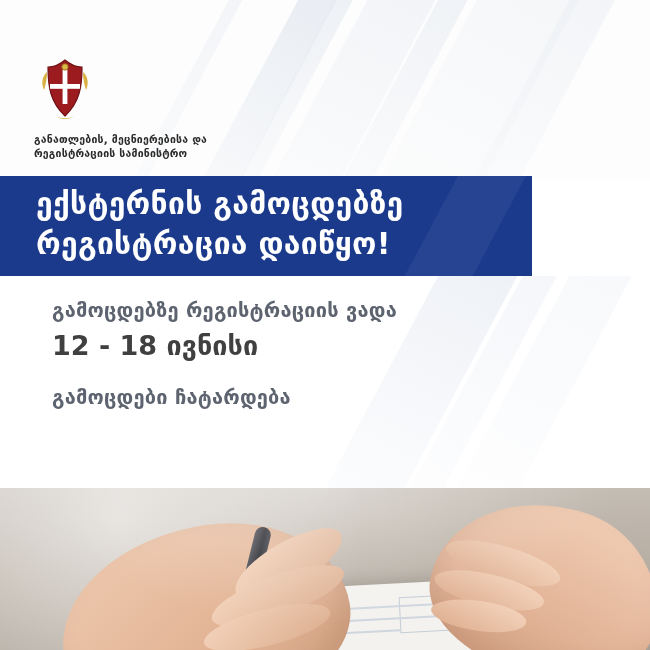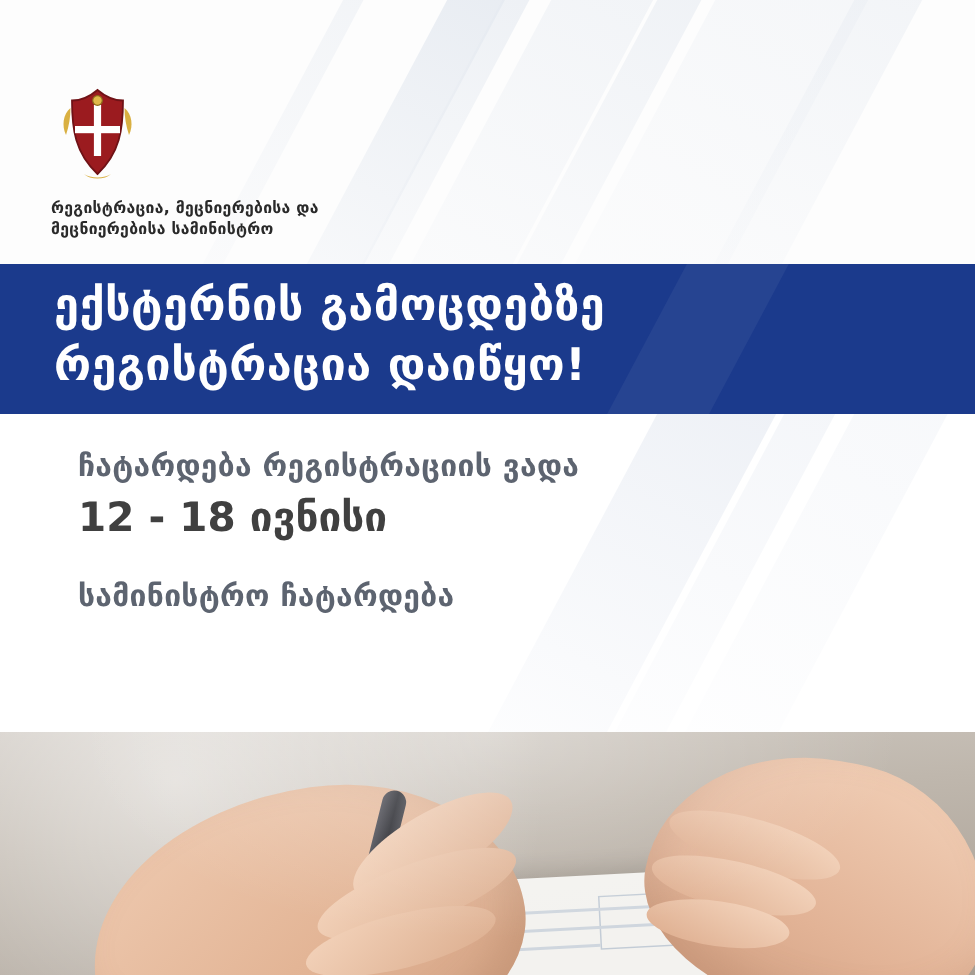--- a/index.html
+++ b/index.html
@@ -62,21 +62,21 @@
     color: #2a2a2a;
     font-weight: bold;
     font-family: "DejaVu Sans", sans-serif;
   }
 
   
   .band {
     position: absolute;
     left: 0;
     top: 176px;
-    width: 650px;
+    width: 532px;
     height: 100px;
     background: #1b3a8c;
     overflow: hidden;
   }
   .band::after {
     content: "";
     position: absolute;
     left: 430px; top: -40px;
     width: 60px; height: 200px;
     background: rgba(255,255,255,0.05);
@@ -267,41 +267,41 @@
           <rect x="24.6" y="12" width="4.8" height="34" fill="#ffffff"></rect>
           <rect x="12" y="26" width="30" height="4.8" fill="#ffffff"></rect>
           <circle cx="27" cy="9" r="3.2" fill="#e0b84a" stroke="#8c6c1c" stroke-width="0.8"></circle>
           <path d="M9 14 C4 18 3 26 6 32 C8 26 9 20 9 14 Z" fill="#d9b042"></path>
           <path d="M45 14 C50 18 51 26 48 32 C46 26 45 20 45 14 Z" fill="#d9b042"></path>
           <path d="M18 58 C22 62 32 62 36 58 C32 61 22 61 18 58 Z" fill="#d9b042"></path>
         </g>
       </svg>
     </div>
     <div class="ministry">
-      <div>რეგისტრაცია, მეცნიერებისა და</div>
-      <div>მეცნიერებისა სამინისტრო</div>
+      <div>განათლების, მეცნიერებისა და</div>
+      <div>რეგისტრაციის სამინისტრო</div>
     </div>
   </div>
 
   <div class="band">
     <div class="band-title">ექსტერნის გამოცდებზე
 რეგისტრაცია დაიწყო!</div>
   </div>
 
   <div class="info">
     <div class="streak-i i1"></div>
     <div class="streak-i i2"></div>
     <div class="streak-i i3"></div>
     <div class="info-inner">
       <div>
-        <p class="label">ჩატარდება რეგისტრაციის ვადა</p>
+        <p class="label">გამოცდებზე რეგისტრაციის ვადა</p>
         <p class="value">12 - 18 ივნისი</p>
       </div>
       <div class="group-2">
-        <p class="label">სამინისტრო ჩატარდება</p>
+        <p class="label">გამოცდები ჩატარდება</p>
       </div>
     </div>
   </div>
 
   <div class="photo">
     <div class="desk"></div>
     <div class="paper">
       <div class="box"></div>
       <div class="line l1"></div>
       <div class="line l2"></div>

